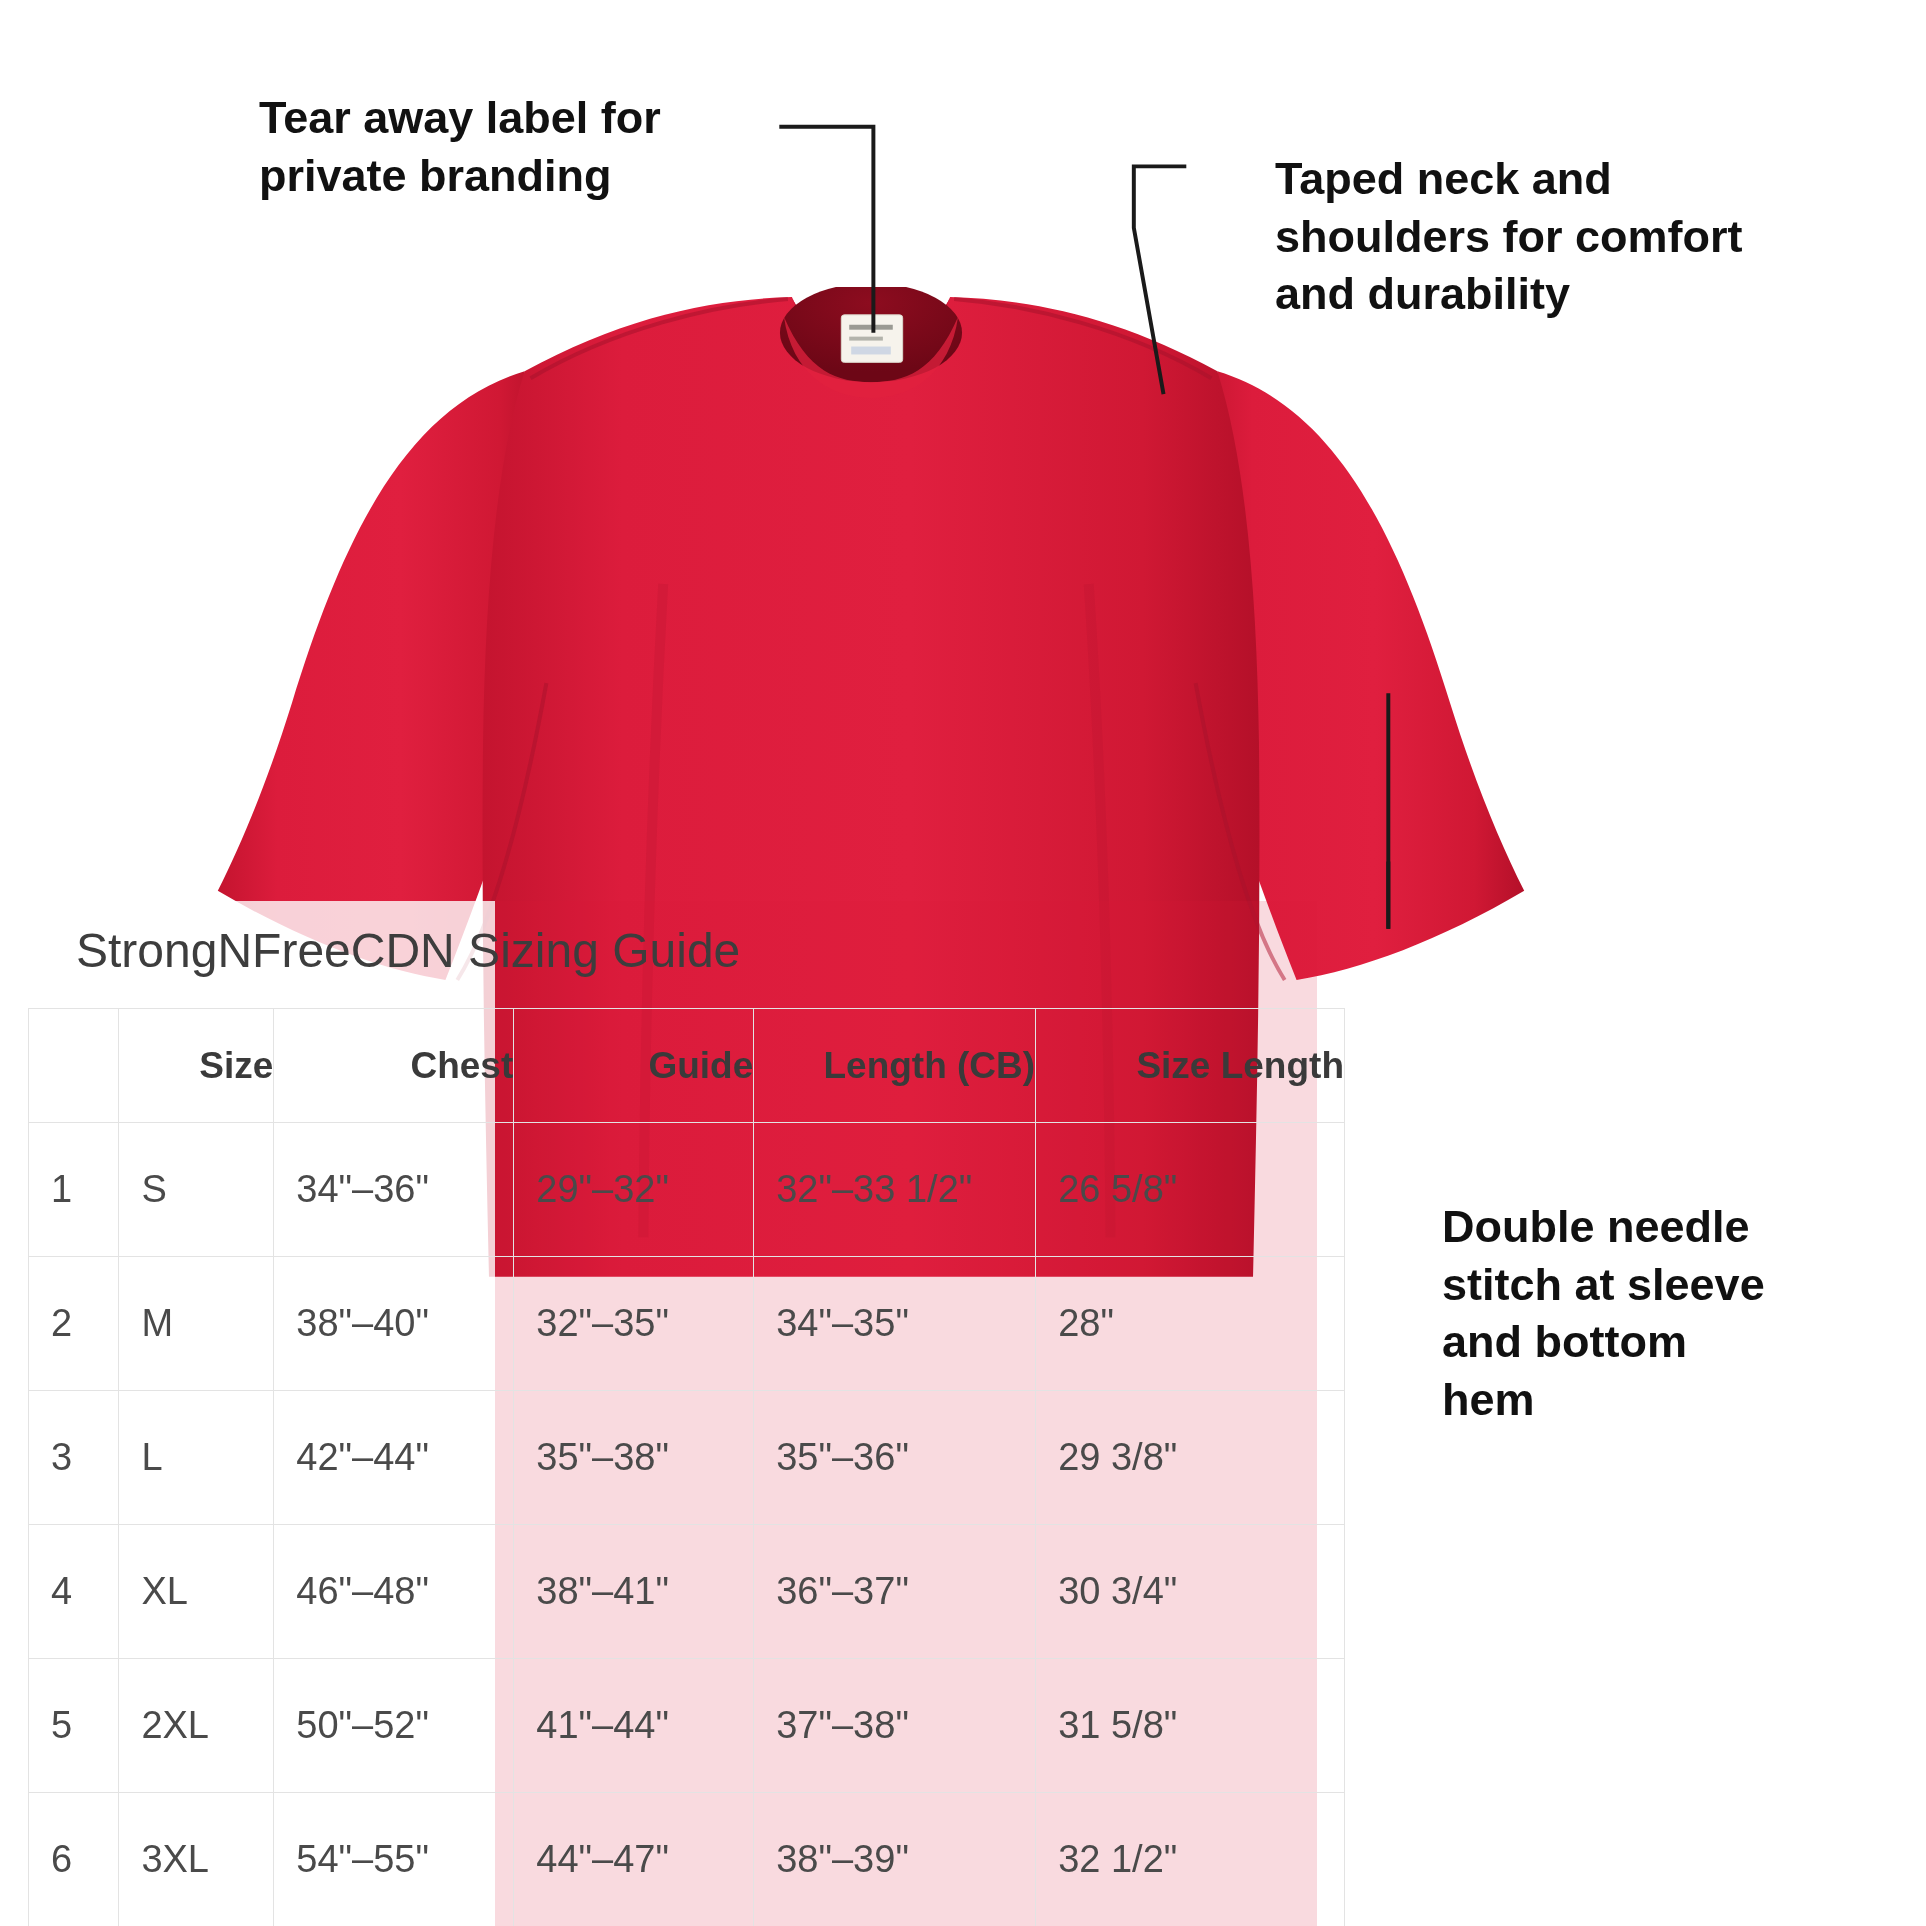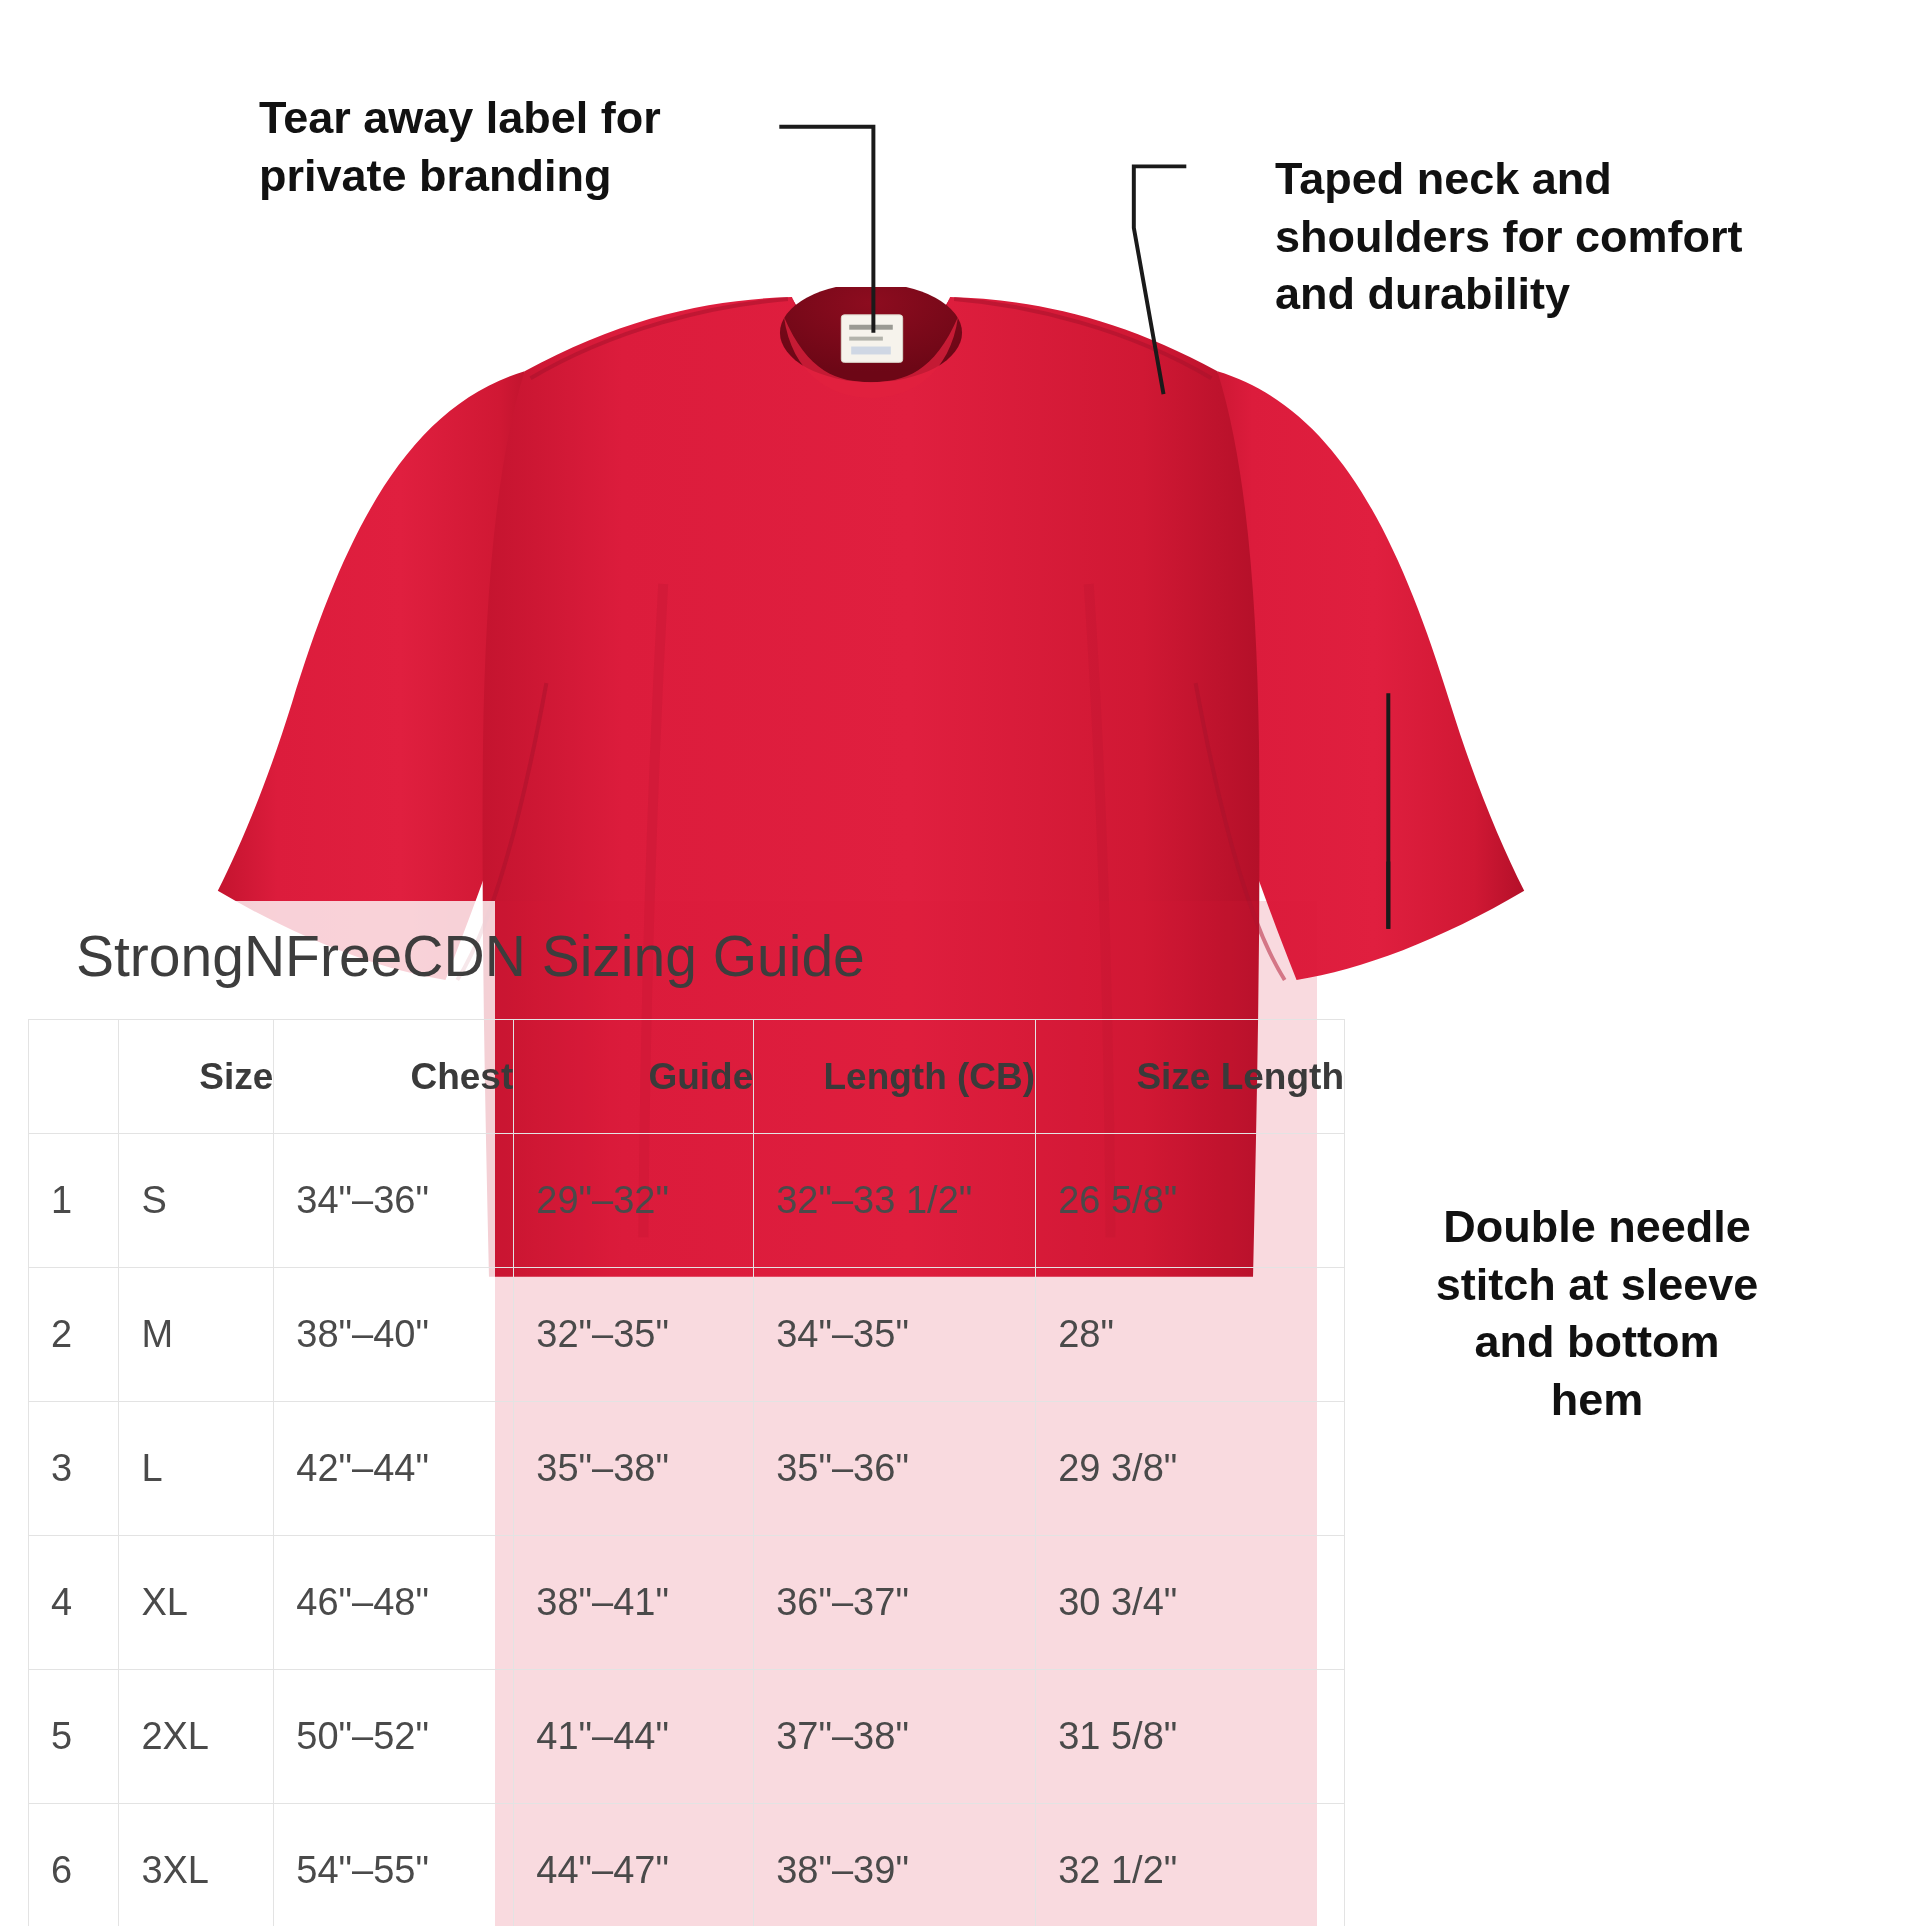--- a/index.html
+++ b/index.html
@@ -20,21 +20,21 @@
     position: absolute;
     color: #111111;
     font-size: 45px;
     line-height: 1.28;
     font-family: "Liberation Sans", sans-serif;
     white-space: pre-line;
     font-weight: bold;
   }
   #callout-tear-away { left: 259px; top: 89px; width: 515px; }
   #callout-taped-neck { left: 1275px; top: 150px; width: 574px; }
-  #callout-double-needle { left: 1374px; top: 1198px; width: 446px; text-align: center; }
+  #callout-double-needle { left: 1442px; top: 1198px; width: 446px; }
 
   .leader {
     position: absolute;
     pointer-events: none;
   }
   .leader svg { display: block; overflow: visible; }
 
   
   #shirt-figure {
     position: absolute;
@@ -46,21 +46,21 @@
   #shirt-figure svg { display:block; width:100%; height:100%; }
 
   
   #sizing-panel {
     position: absolute;
     left: 28px;
     top: 901px;
     width: 1317px;
   }
   #sizing-title {
-    font-size: 57px;
+    font-size: 48px;
     color: #3d3d3d;
     padding: 22px 0 30px 48px;
     font-family: "Liberation Sans", sans-serif;
   }
   table.sizing {
     border-collapse: collapse;
     width: 1317px;
     table-layout: fixed;
     background: transparent;
   }

